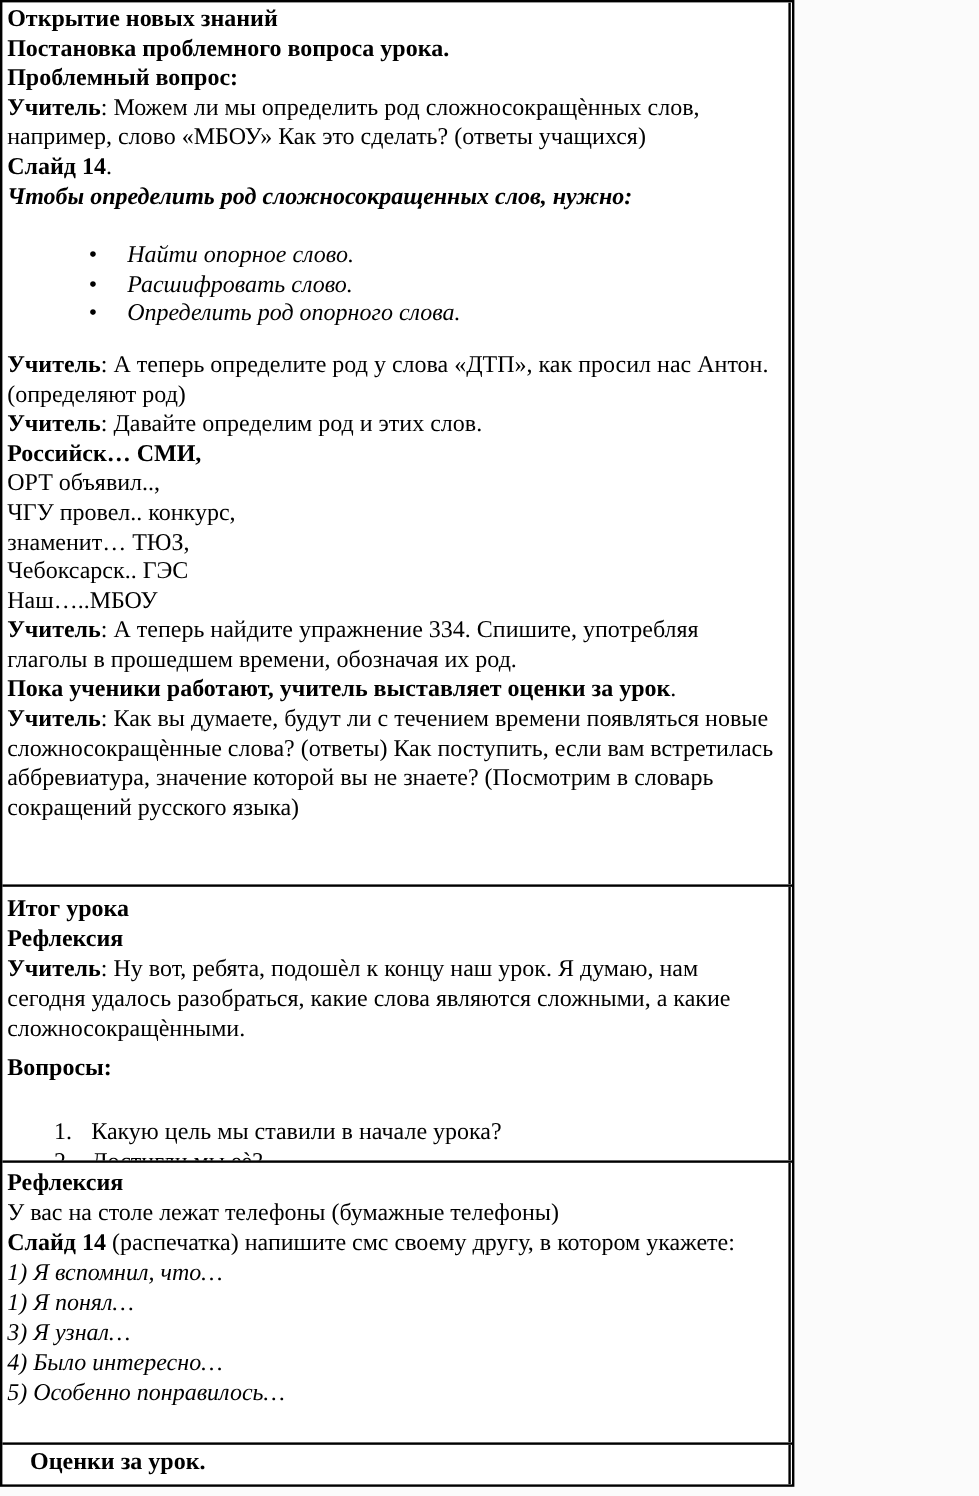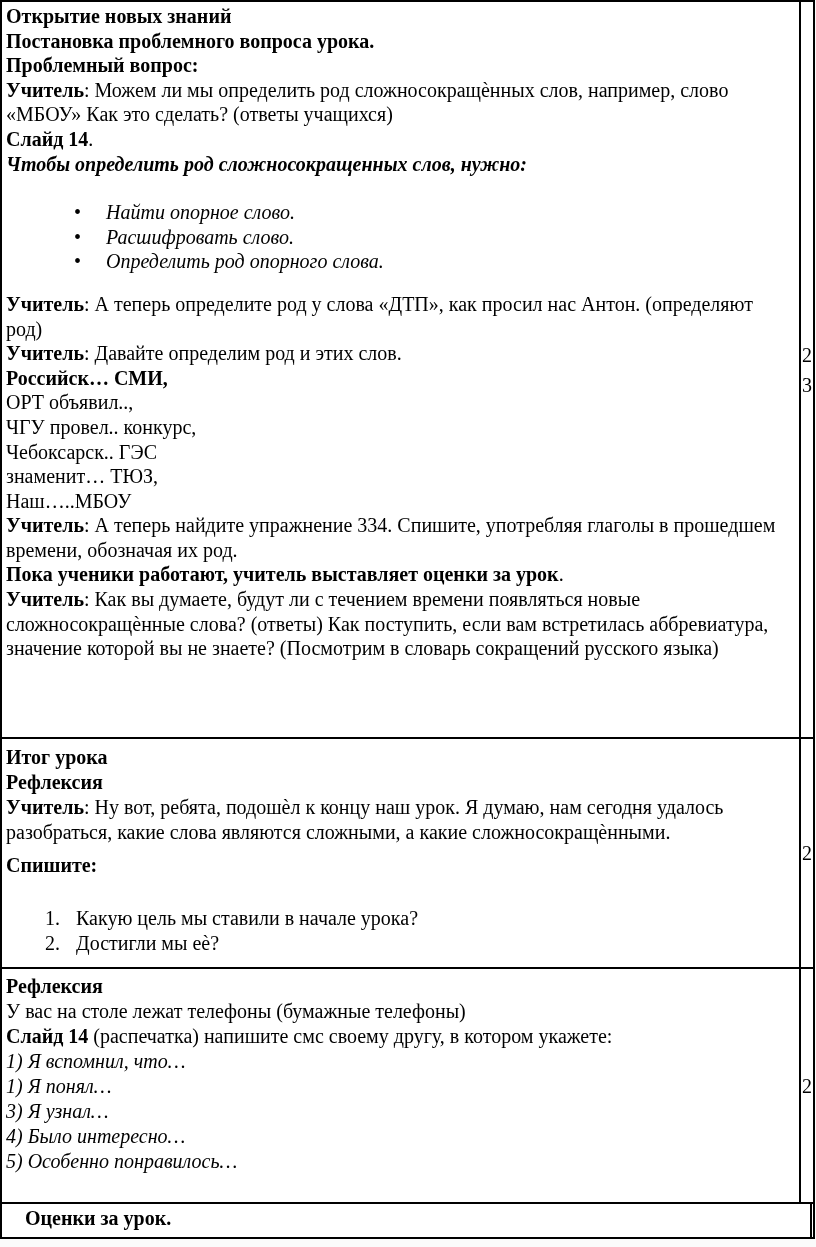--- a/index.html
+++ b/index.html
@@ -8,21 +8,21 @@
   }
   body {
     width: 816px; height: 1247px;
     overflow: hidden;
     font-family: "Liberation Serif", "DejaVu Serif", serif;
     color: #000;
     position: relative;
   }
   #doc-table {
     position: absolute; left: 0; top: 0;
-    width: 815px;
+    width: 662px;
     box-sizing: border-box;
     border: 2px solid #000;
     background: #fff;
   }
   .row { display: flex; box-sizing: border-box; overflow: hidden; }
   .row-1 { height: 737px; border-bottom: 2px solid #000; }
   .row-2 { height: 230px; border-bottom: 2px solid #000; }
   .row-3 { height: 235px; border-bottom: 2px solid #000; }
   .row-4 { height: 33px; padding-left: 19px; }
   .cell-main {
@@ -88,38 +88,38 @@
         <ul class="bullets">
           <li>Найти опорное слово.</li>
           <li>Расшифровать слово.</li>
           <li>Определить род опорного слова.</li>
         </ul>
         <p><span class="b">Учитель</span><span>: А теперь определите род у слова «ДТП», как просил нас Антон. (определяют род)</span></p>
         <p><span class="b">Учитель</span><span>: Давайте определим род и этих слов.</span></p>
         <p><span class="b">Российск… СМИ,</span></p>
         <p><span>ОРТ объявил..,</span></p>
         <p><span>ЧГУ провел.. конкурс,</span></p>
+        <p><span>знаменит… ТЮЗ,</span></p>
         <p><span>Чебоксарск.. ГЭС</span></p>
-        <p><span>знаменит… ТЮЗ,</span></p>
         <p><span>Наш…..МБОУ</span></p>
         <p><span class="b">Учитель</span><span>: А теперь найдите упражнение 334. Спишите, употребляя глаголы в прошедшем времени, обозначая их род.</span></p>
         <p><span class="b">Пока ученики работают, учитель выставляет оценки за урок</span><span>.</span></p>
         <p><span class="b">Учитель</span><span>: Как вы думаете, будут ли с течением времени появляться новые сложносокращѐнные слова? (ответы) Как поступить, если вам встретилась аббревиатура, значение которой вы не знаете? (Посмотрим в словарь сокращений русского языка)</span></p>
       </div>
       <div class="cell-num">
         <div>2</div>
         <div>3</div>
       </div>
     </div>
     <div class="row row-2">
       <div class="cell-main">
         <p><span class="b">Итог урока</span></p>
         <p><span class="b">Рефлексия</span></p>
         <p><span class="b">Учитель</span><span>: Ну вот, ребята, подошѐл к концу наш урок. Я думаю, нам сегодня удалось разобраться, какие слова являются сложными, а какие сложносокращѐнными.</span></p>
-        <p class="spaced"><span class="b">Спишите:</span></p>
+        <p class="spaced"><span class="b">Вопросы:</span></p>
         <ol class="numbered">
           <li>Какую цель мы ставили в начале урока?</li>
           <li>Достигли мы еѐ?</li>
         </ol>
       </div>
       <div class="cell-num">
         <div>2</div>
       </div>
     </div>
     <div class="row row-3">

